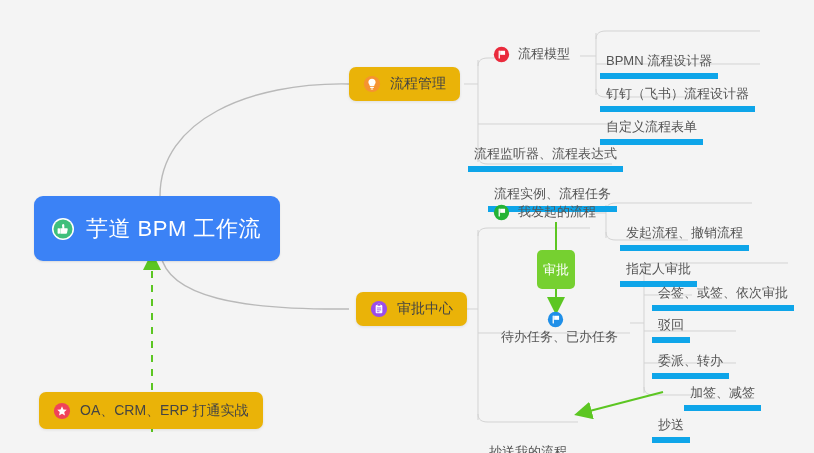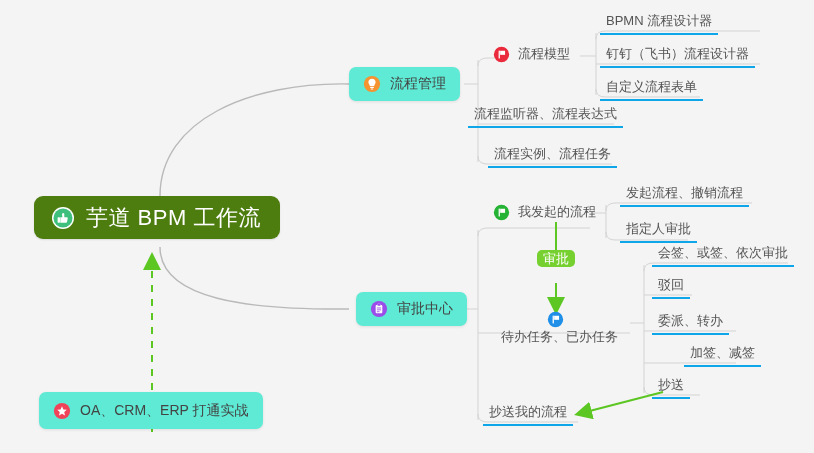--- a/index.html
+++ b/index.html
@@ -24,41 +24,41 @@
     height: 453px;
     pointer-events: none;
   }
 
   
   .root-node {
     position: absolute;
     left: 34px;
     top: 196px;
     width: 246px;
-    height: 43px;
-    background: #4d7c0f;
+    height: 65px;
+    background: #3b82f6;
     border-radius: 9px;
     display: flex;
     align-items: center;
     padding-left: 17px;
     box-sizing: border-box;
     box-shadow: 0 1px 2px rgba(0,0,0,0.10);
   }
   .root-label {
     color: #ffffff;
     font-size: 22px;
     letter-spacing: 0.5px;
     margin-left: 11px;
     white-space: nowrap;
   }
 
   
   .branch-node {
     position: absolute;
-    background: #5eead4;
+    background: #eab308;
     border-radius: 7px;
     display: flex;
     align-items: center;
     padding: 0 14px;
     box-sizing: border-box;
     height: 34px;
     box-shadow: 0 1px 3px rgba(0,0,0,0.09);
   }
   .branch-label {
     font-size: 14px;
@@ -82,22 +82,23 @@
     white-space: nowrap;
   }
 
   
   .leaf-node {
     position: absolute;
     font-size: 13px;
     color: #555555;
     white-space: nowrap;
     padding: 0 6px 4px 6px;
-    border-bottom: 2px solid #0ea5e9;
+    border-bottom: 6px solid #0ea5e9;
     line-height: 17px;
+    margin-top: 40px;
   }
 
   
   .tag-node {
     position: absolute;
     background: #76d030;
     border-radius: 5px;
     color: #ffffff;
     font-size: 13px;
     display: flex;
@@ -263,21 +264,21 @@
   </div>
 
   <div class="leaf-node" style="left:652px; top:244px;">会签、或签、依次审批</div>
   <div class="leaf-node" style="left:652px; top:276px;">驳回</div>
   <div class="leaf-node" style="left:652px; top:312px;">委派、转办</div>
   <div class="leaf-node" style="left:684px; top:344px;">加签、减签</div>
   <div class="leaf-node" style="left:652px; top:376px;">抄送</div>
 
   <div class="leaf-node" style="left:483px; top:403px;">抄送我的流程</div>
 
-  <div class="tag-node" style="left:537px; top:250px; width:38px; height:17px;">
+  <div class="tag-node" style="left:537px; top:250px; width:38px; height:39px;">
     <span>审批</span>
   </div>
 
   <div class="branch-node" style="left:39px; top:392px; height:37px;">
     <span class="icon">
       <svg width="18" height="18" viewBox="0 0 20 20">
         <circle cx="10" cy="10" r="9" fill="#f04359"></circle>
         <path d="M10 4.8 L11.55 8.25 L15.3 8.65 L12.5 11.15
                  L13.3 14.9 L10 12.95 L6.7 14.9 L7.5 11.15
                  L4.7 8.65 L8.45 8.25 Z" fill="#ffffff"></path>

